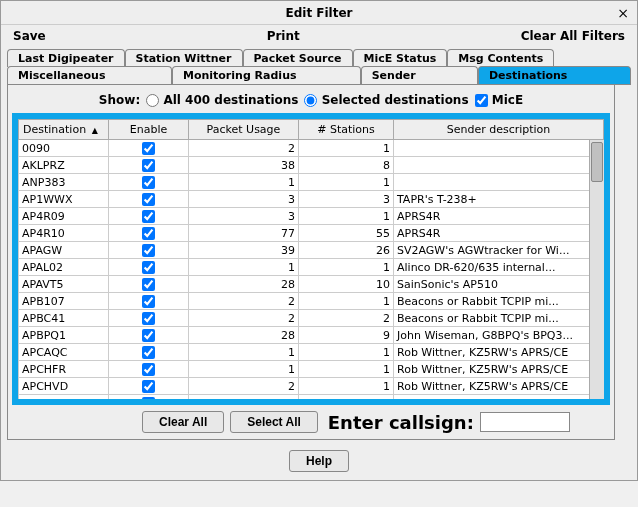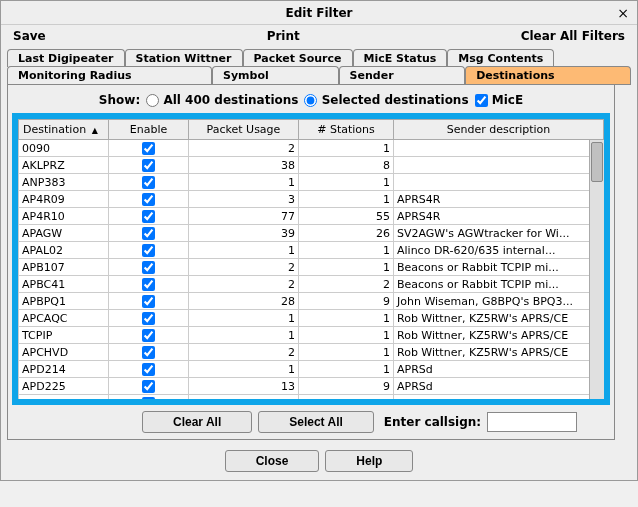--- a/index.html
+++ b/index.html
@@ -10,39 +10,39 @@
 .titlebar .close-x { position: absolute; right: 8px; top: 4px; font-size: 14px; cursor: pointer; }
 .menubar { height: 22px; display: flex; align-items: center; padding: 0 4px; }
 .menubar .menuitem { flex: none; padding: 2px 8px; font-weight: bold; font-size: 12px; cursor: pointer; }
 .menubar .spacer { flex: 1; }
 .tabrows { padding: 2px 6px 0 6px; }
 .tabrow { display: flex; gap: 0; }
 .tab { border: 1px solid #888; border-bottom: none; border-radius: 4px 4px 0 0; padding: 2px 10px; background: #eeeeee; font-weight: bold; font-size: 11px; cursor: pointer; margin-right: 0; position: relative; white-space: nowrap; }
 .tabrow1 .tab { margin-bottom: -1px; }
 .tabrow2 { border-bottom: 1px solid #888; }
 .tabrow2 .tab { flex: none; }
-.tab.selected { background: #fdba74; }
+.tab.selected { background: #0ea5e9; }
 .tab.inactive-row { background: #eeeeee; }
 .panel { flex: 1; margin: 0 22px 4px 6px; border: 1px solid #888; border-top: none; background: #eeeeee; display: flex; flex-direction: column; padding: 4px; overflow: hidden; }
 .showrow { display: flex; align-items: center; justify-content: center; gap: 6px; padding: 4px 0 6px 0; font-weight: bold; font-size: 12px; }
 .showrow label { font-weight: bold; }
 .tablewrap { flex: 1; border: 6px solid #0ea5e9; background: #fff; overflow: hidden; position: relative; display: flex; flex-direction: column; }
 .tableinner { flex: 1; overflow: hidden; }
 table { border-collapse: collapse; width: 100%; table-layout: fixed; }
 th { background: #eeeeee; border: 1px solid #aaa; padding: 2px 4px; font-weight: normal; font-size: 11px; text-align: center; height: 20px; white-space: nowrap; overflow: hidden; }
 th.left { text-align: left; }
 td { border: 1px solid #ccc; padding: 1px 3px; font-size: 11px; height: 17px; white-space: nowrap; overflow: hidden; text-overflow: ellipsis; background: #fff; }
 td.center { text-align: center; }
 td.right { text-align: right; }
 .sort-arrow { font-size: 8px; margin-left: 2px; }
 .scrollbar { position: absolute; right: 0; top: 21px; bottom: 0; width: 15px; background: #e0e0e0; border-left: 1px solid #aaa; }
 .scrollbar .thumb { position: absolute; left: 1px; right: 1px; top: 2px; height: 40px; background: #c0c0c0; border: 1px solid #888; border-radius: 2px; }
 .bottomrow { display: flex; align-items: center; gap: 6px; padding: 6px 4px 2px 4px; justify-content: flex-start; }
-.btn { background: #e8e8e8; border: 1px solid #888; border-radius: 3px; padding: 3px 30px; font-weight: bold; font-size: 12px; cursor: pointer; }
-.bottomrow .lbl { font-weight: bold; font-size: 12px; margin-left: 4px; }
+.btn { background: #e8e8e8; border: 1px solid #888; border-radius: 3px; padding: 3px 16px; font-weight: bold; font-size: 12px; cursor: pointer; }
+.bottomrow .lbl { font-weight: bold; font-size: 18px; margin-left: 4px; }
 .bottomrow input[type=text] { width: 90px; height: 20px; border: 1px solid #888; padding: 1px 3px; background: #fff; font-size: 11px; }
 .dialog-buttons { display: flex; justify-content: center; gap: 6px; padding: 6px 0 8px 0; background: #eeeeee; }
 input[type=checkbox], input[type=radio] { vertical-align: middle; }
 col.c1 { width: 90px; }
 col.c2 { width: 80px; }
 col.c3 { width: 110px; }
 col.c4 { width: 95px; }
 col.c5 { width: auto; }
 </style>
 </head>
@@ -64,22 +64,22 @@
 
   <div class="tabrows">
     <div class="tabrow tabrow1">
       <div class="tab inactive-row">Last Digipeater</div>
       <div class="tab inactive-row">Station Wittner</div>
       <div class="tab inactive-row">Packet Source</div>
       <div class="tab inactive-row">MicE Status</div>
       <div class="tab inactive-row">Msg Contents</div>
     </div>
     <div class="tabrow tabrow2">
+      <div class="tab" style="flex:1.2">Miscellaneous</div>
       <div class="tab" style="flex:1.4">Monitoring Radius</div>
-      <div class="tab" style="flex:0.8">Symbol</div>
       <div class="tab" style="flex:0.8">Sender</div>
       <div class="tab selected" style="flex:1.1">Destinations</div>
     </div>
   </div>
 
   <div class="panel">
     <div class="showrow">
       <span>Show:</span>
       <label>
         <input type="radio" name="showmode" style="">
@@ -133,20 +133,27 @@
                 <td></td>
               </tr>
               <tr>
                 <td>ANP383</td>
                 <td class="center"><input type="checkbox" checked="" style=""></td>
                 <td class="right">1</td>
                 <td class="right">1</td>
                 <td></td>
               </tr>
               <tr>
+                <td>AP1WWX</td>
+                <td class="center"><input type="checkbox" checked="" style=""></td>
+                <td class="right">3</td>
+                <td class="right">3</td>
+                <td>TAPR's T-238+</td>
+              </tr>
+              <tr>
                 <td>AP4R09</td>
                 <td class="center"><input type="checkbox" checked="" style=""></td>
                 <td class="right">3</td>
                 <td class="right">1</td>
                 <td>APRS4R</td>
               </tr>
               <tr>
                 <td>AP4R10</td>
                 <td class="center"><input type="checkbox" checked="" style=""></td>
                 <td class="right">77</td>
@@ -161,20 +168,27 @@
                 <td>SV2AGW's AGWtracker for Wi...</td>
               </tr>
               <tr>
                 <td>APAL02</td>
                 <td class="center"><input type="checkbox" checked="" style=""></td>
                 <td class="right">1</td>
                 <td class="right">1</td>
                 <td>Alinco DR-620/635 internal...</td>
               </tr>
               <tr>
+                <td>APAVT5</td>
+                <td class="center"><input type="checkbox" checked="" style=""></td>
+                <td class="right">28</td>
+                <td class="right">10</td>
+                <td>SainSonic's AP510</td>
+              </tr>
+              <tr>
                 <td>APB107</td>
                 <td class="center"><input type="checkbox" checked="" style=""></td>
                 <td class="right">2</td>
                 <td class="right">1</td>
                 <td>Beacons or Rabbit TCPIP mi...</td>
               </tr>
               <tr>
                 <td>APBC41</td>
                 <td class="center"><input type="checkbox" checked="" style=""></td>
                 <td class="right">2</td>
@@ -189,21 +203,21 @@
                 <td>John Wiseman, G8BPQ's BPQ3...</td>
               </tr>
               <tr>
                 <td>APCAQC</td>
                 <td class="center"><input type="checkbox" checked="" style=""></td>
                 <td class="right">1</td>
                 <td class="right">1</td>
                 <td>Rob Wittner, KZ5RW's APRS/CE</td>
               </tr>
               <tr>
-                <td>TCPIP</td>
+                <td>APCHFR</td>
                 <td class="center"><input type="checkbox" checked="" style=""></td>
                 <td class="right">1</td>
                 <td class="right">1</td>
                 <td>Rob Wittner, KZ5RW's APRS/CE</td>
               </tr>
               <tr>
                 <td>APCHVD</td>
                 <td class="center"><input type="checkbox" checked="" style=""></td>
                 <td class="right">2</td>
                 <td class="right">1</td>
@@ -241,16 +255,15 @@
     <div class="bottomrow">
       <div style="flex:0 0 120px"></div>
       <button class="btn">Clear All</button>
       <button class="btn">Select All</button>
       <span class="lbl">Enter callsign:</span>
       <input type="text" value="" style="">
     </div>
   </div>
 
   <div class="dialog-buttons">
-    <button class="btn">Close</button>
     <button class="btn">Help</button>
   </div>
 </div>
 
 </body></html>

